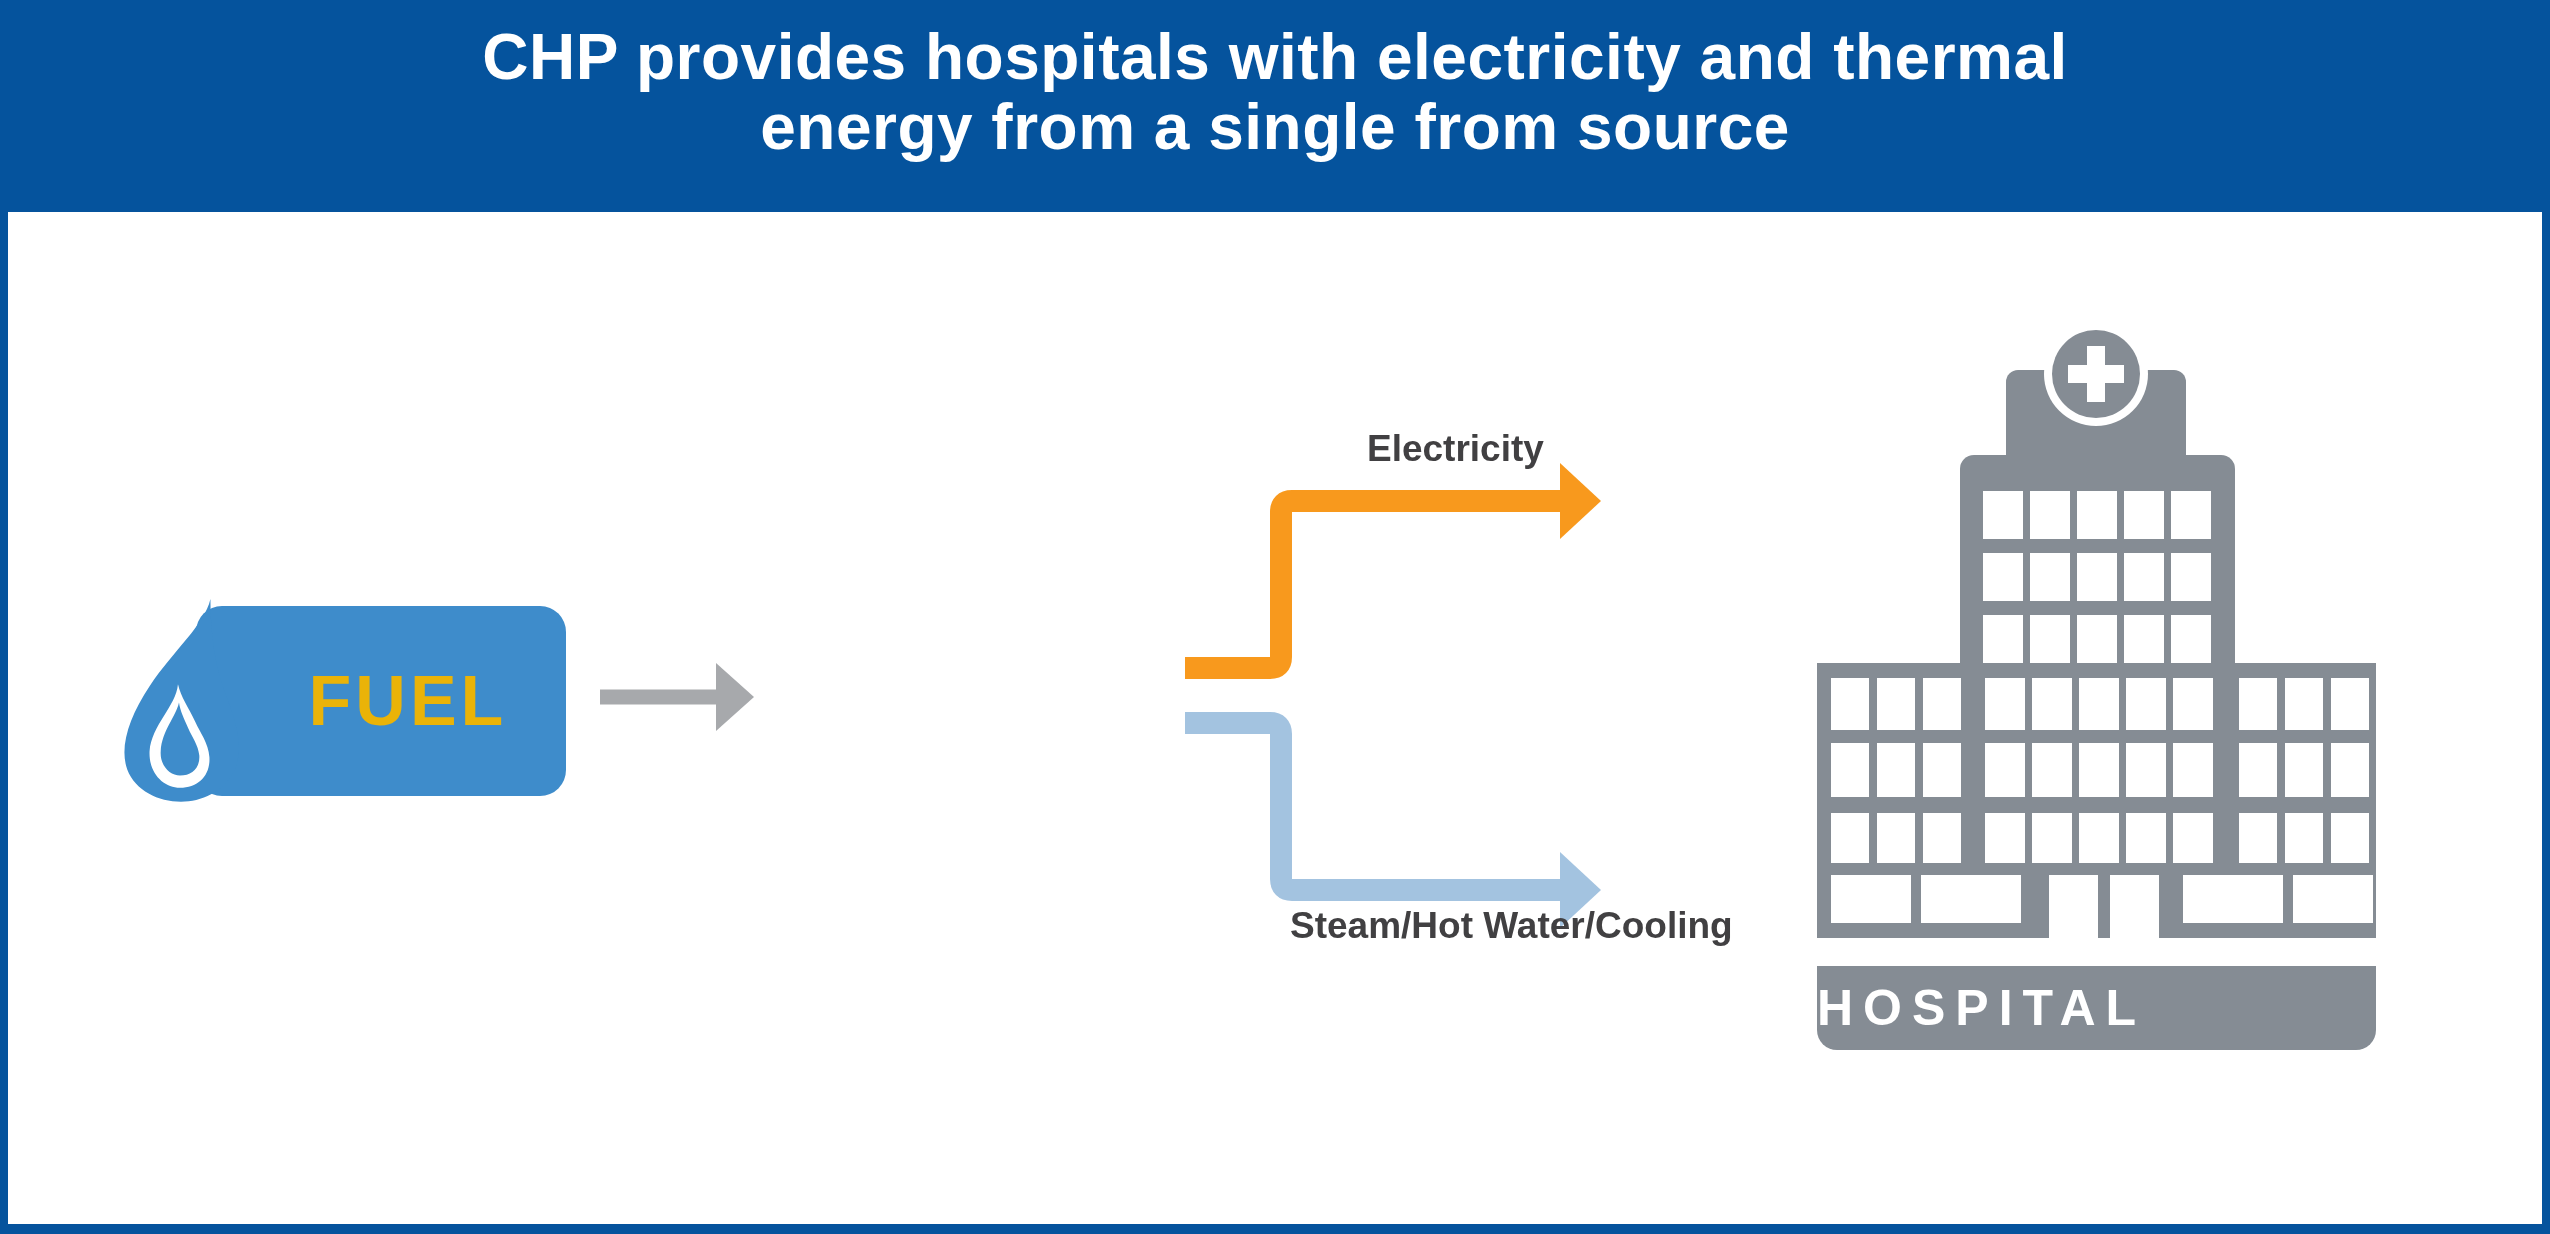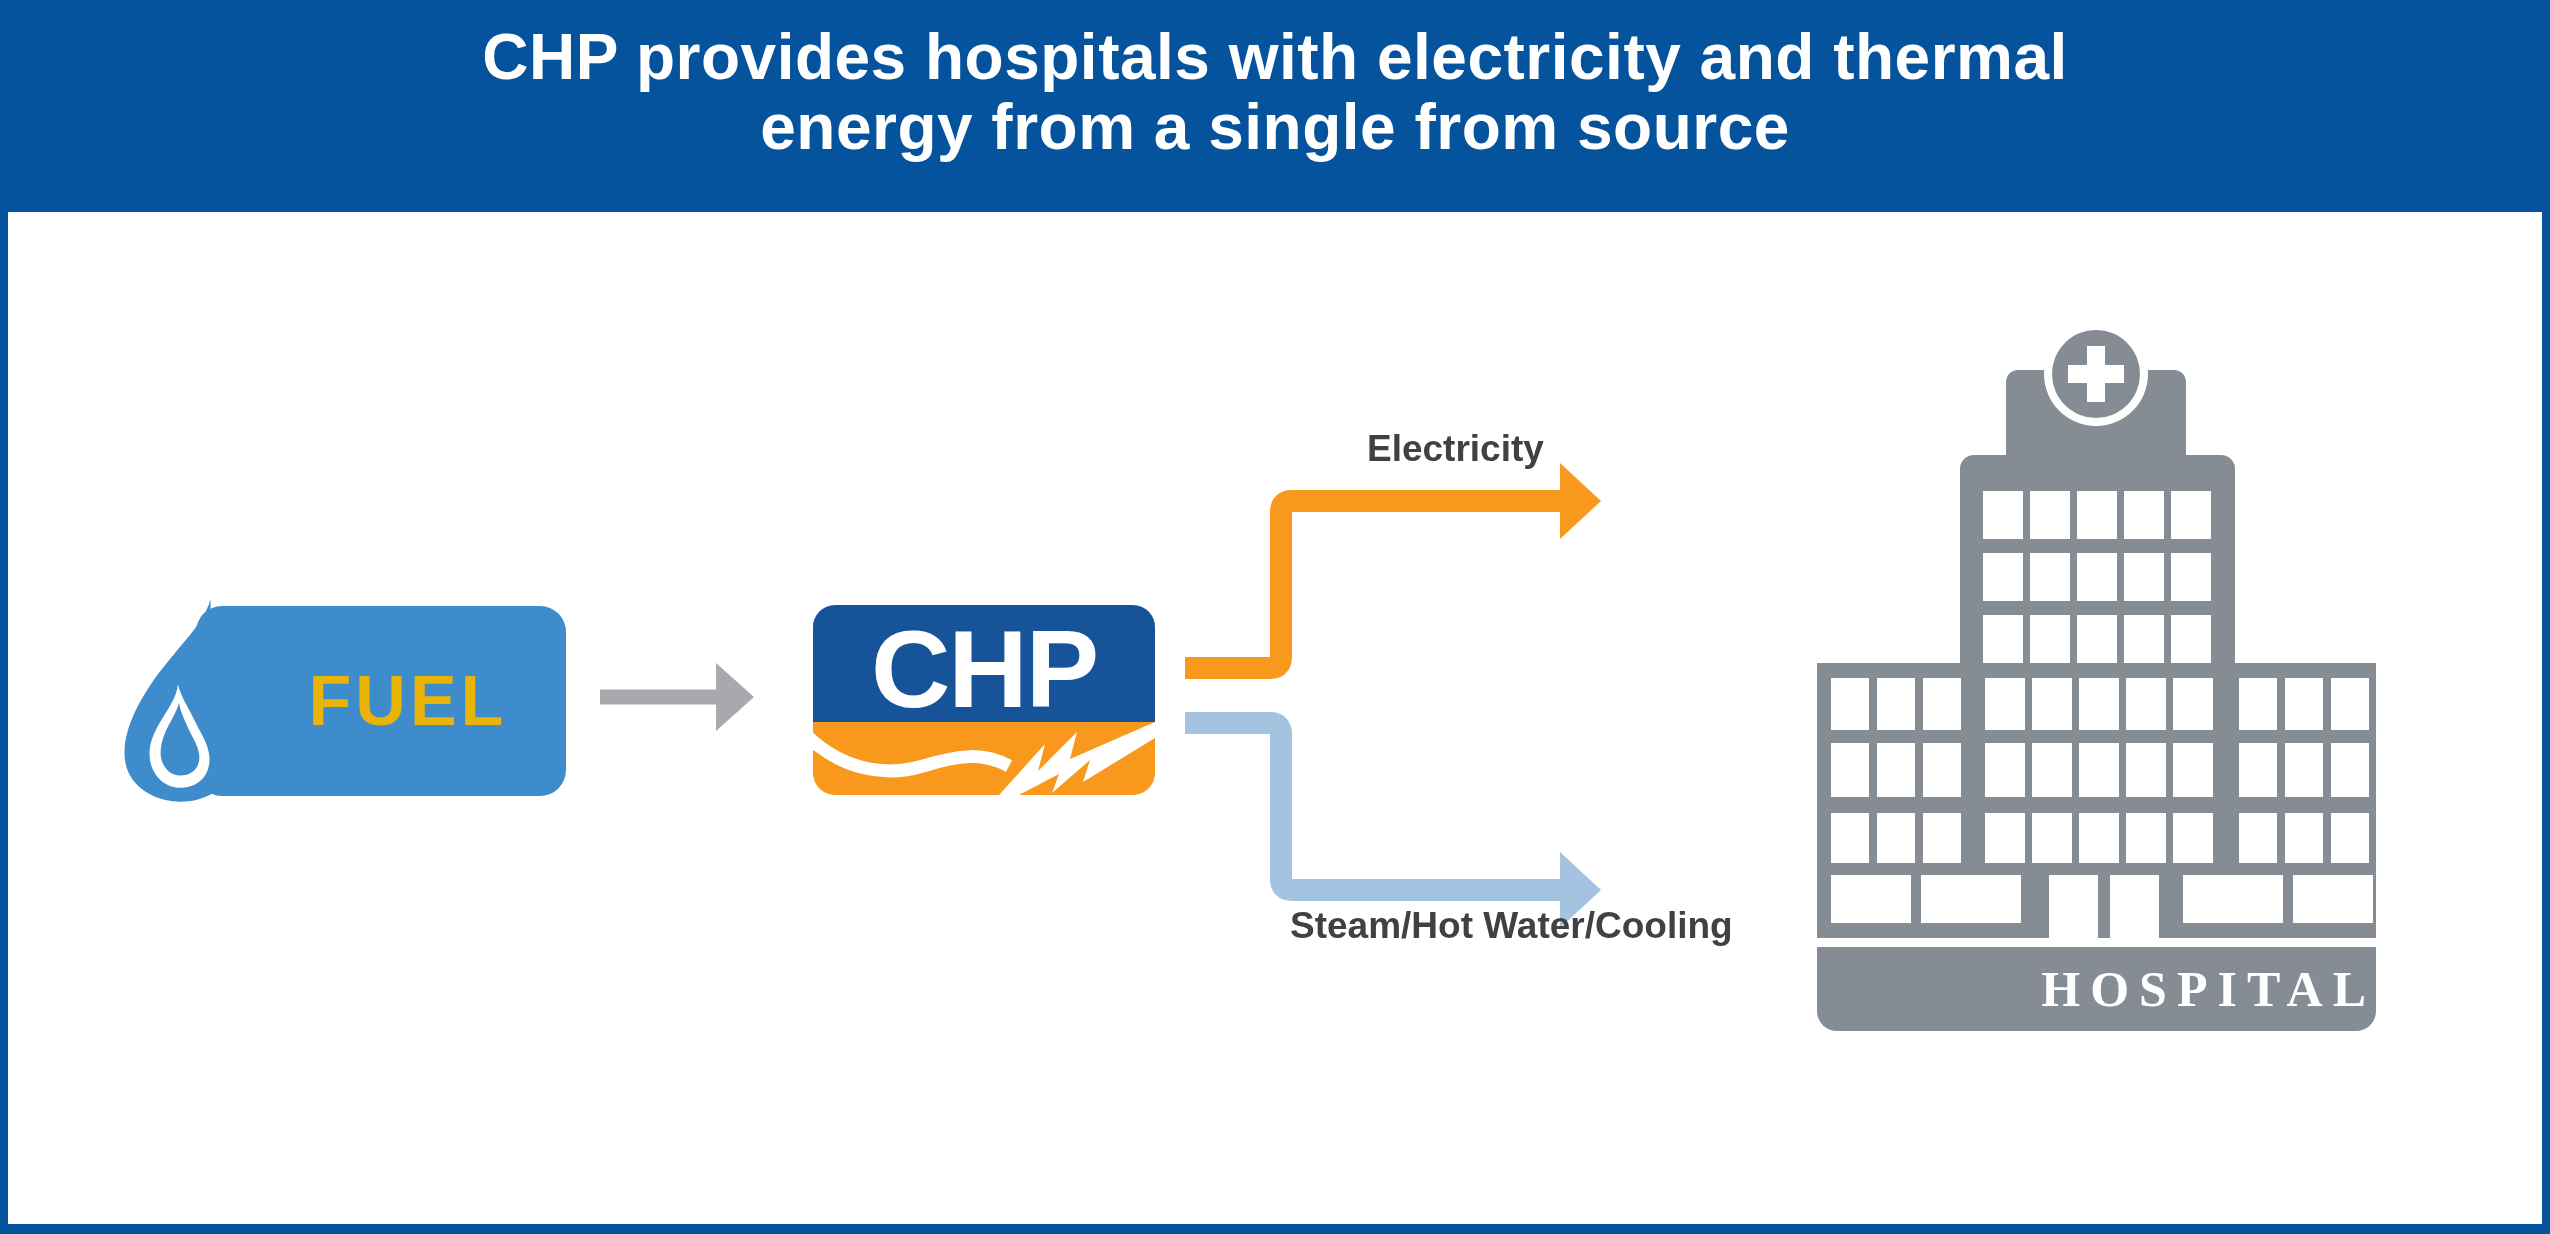--- a/index.html
+++ b/index.html
@@ -55,22 +55,22 @@
   .row-c{top:150px;height:50px;}
   .grp{display:flex;height:100%;}
   .grp-left{margin-left:14px;column-gap:8px;gap:8px;}
   .grp-center{margin-left:24px;column-gap:7px;gap:7px;}
   .grp-right{margin-left:26px;column-gap:8px;gap:8px;}
   .grp-left .win,.grp-right .win{width:38px;height:100%;}
   .grp-center .win{width:40px;height:100%;}
   .row-wide{top:212px;height:48px;}
   .wide-win{background:#fff;height:48px;}
   .door{background:#fff;height:63px;}
-  .hosp-base{position:absolute;left:0;top:617px;width:559px;height:84px;background:#858C94;
-             border-radius:0 0 20px 20px;display:flex;align-items:center;justify-content:flex-end;font-family:Liberation Serif, serif;}
+  .hosp-base{position:absolute;left:0;top:636px;width:559px;height:84px;background:#858C94;
+             border-radius:0 0 20px 20px;display:flex;align-items:center;justify-content:flex-start;}
   .hosp-label{color:#ffffff;font-size:50px;font-weight:700;letter-spacing:10px;}
 </style>
 </head>
 <body>
 
 <div class="page">
 
   <div class="header">
     <div class="title">
       <div>CHP provides hospitals with electricity and thermal</div>
@@ -90,31 +90,20 @@
     <path fill="#3E8CCB" d="M 67 104 C 64 118, 50 132, 49 152 C 48 166, 58 176, 68 176
              C 80 176, 88 168, 87 156 C 86 146, 80 138, 76 129 C 72 120, 68 112, 67 104 Z"></path>
   </svg>
   <div class="fuel-label">FUEL</div>
 
   <svg class="gray-arrow" viewBox="0 0 175 85">
     <path d="M 10 42 L 128 42" stroke="#A7A9AC" stroke-width="15" fill="none"></path>
     <polygon points="126,8 126,76 164,42" fill="#A7A9AC"></polygon>
   </svg>
 
-  <div class="chp-box">
-    <div class="chp-top">
-      <span class="chp-label">CHP</span>
-    </div>
-    <div class="chp-bottom">
-      <svg class="chp-wave-svg" viewBox="0 0 342 73">
-        <path d="M -6 14 C 28 46, 70 56, 110 44 C 146 33, 170 30, 196 44" stroke="#ffffff" stroke-width="13" fill="none"></path>
-        <polygon fill="#ffffff" points="186,73 232,22 225,49 264,10 257,37 342,0 342,16 270,60 277,38 239,71 246,52 206,73"></polygon>
-      </svg>
-    </div>
-  </div>
 
   <svg class="overlay" viewBox="0 0 2550 1234">
     <path d="M 1185 668 L 1270 668 Q 1281 668 1281 657 L 1281 512 Q 1281 501 1292 501 L 1562 501" stroke="#F8991D" stroke-width="22" fill="none"></path>
     <polygon points="1560,463 1560,539 1601,501" fill="#F8991D"></polygon>
     <path d="M 1185 723 L 1270 723 Q 1281 723 1281 734 L 1281 879 Q 1281 890 1292 890 L 1562 890" stroke="#A3C3E0" stroke-width="22" fill="none"></path>
     <polygon points="1560,852 1560,928 1601,890" fill="#A3C3E0"></polygon>
   </svg>
 
   <div class="flow-label lbl-electricity">Electricity</div>
   <div class="flow-label lbl-thermal">Steam/Hot Water/Cooling</div>

